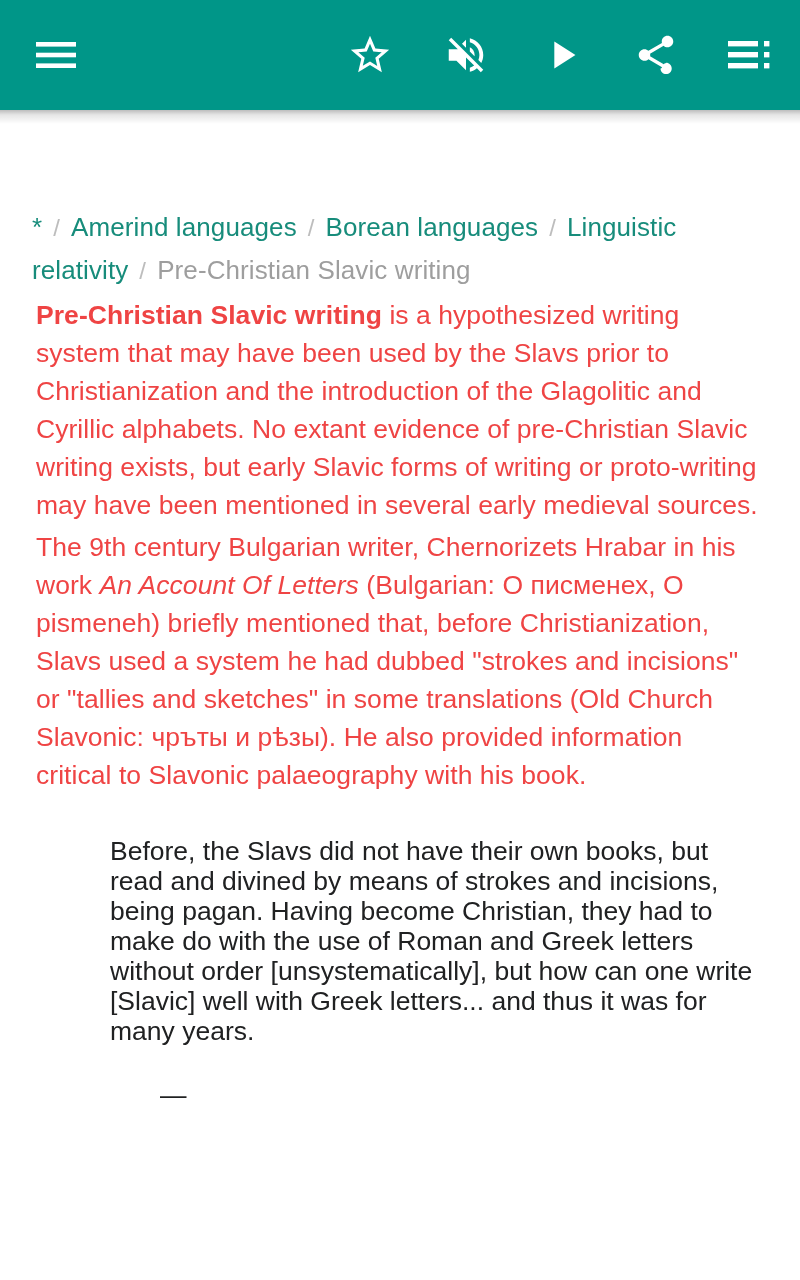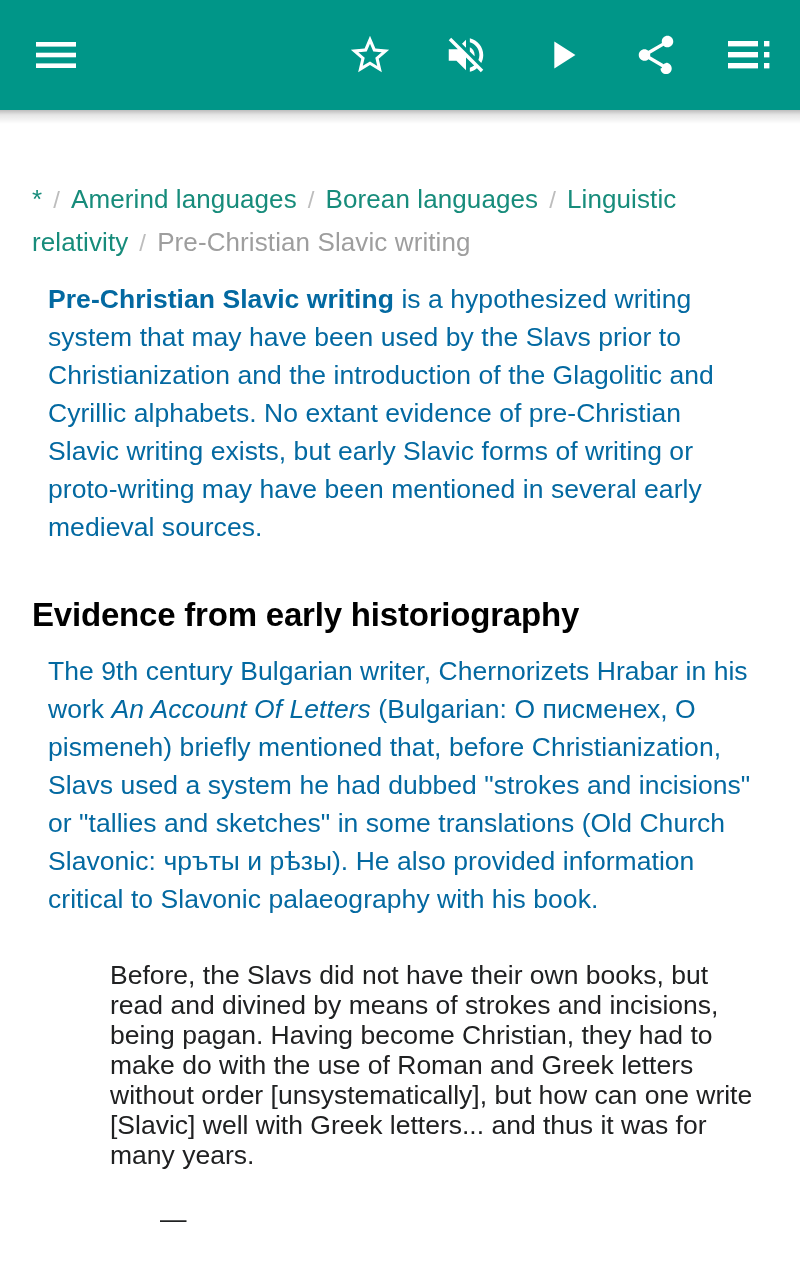--- a/index.html
+++ b/index.html
@@ -51,43 +51,43 @@
   .gap-d { width: 38px; flex: 0 0 auto; }
 
   
   .content {
     padding: 0 32px;
     box-sizing: border-box;
   }
 
   
   .breadcrumb {
-    padding-top: 68px;
+    padding-top: 96px;
     font-size: 26px;
     line-height: 42px;
     color: #9e9e9e;
     letter-spacing: 0.1px;
   }
   .crumb-link {
     color: #178c7b;
     text-decoration: none;
   }
   .crumb-sep {
     color: #bdbdbd;
     padding: 0 11px;
     font-size: 24px;
   }
   .crumb-current {
     color: #9e9e9e;
   }
 
   
   p.para {
-    margin: 16px;
-    color: #0369a1;
+    margin: 4px;
+    color: #ef4444;
     font-size: 26.5px;
     line-height: 38px;
     letter-spacing: 0.05px;
   }
   .lead {
     margin-top: 34px;
   }
   .para b { font-weight: bold; }
   .para i { font-style: italic; }
 
@@ -195,21 +195,20 @@
 <div class="appbar-shadow"></div>
 
 <div class="content">
 
   <div class="breadcrumb">
     <a class="crumb-link" href="#">*</a><span class="crumb-sep">/</span><a class="crumb-link" href="#">Amerind languages</a><span class="crumb-sep">/</span><a class="crumb-link" href="#">Borean languages</a><span class="crumb-sep">/</span><a class="crumb-link" href="#">Linguistic relativity</a><span class="crumb-sep">/</span><span class="crumb-current">Pre-Christian Slavic writing</span>
   </div>
 
   <p class="para lead"><b>Pre-Christian Slavic writing</b><span> is a hypothesized writing system that may have been used by the Slavs prior to Christianization and the introduction of the Glagolitic and Cyrillic alphabets. No extant evidence of pre-Christian Slavic writing exists, but early Slavic forms of writing or proto-writing may have been mentioned in several early medieval sources.</span></p>
 
-  <h2 class="section-heading">Evidence from early historiography</h2>
 
   <p class="para"><span>The 9th century Bulgarian writer, Chernorizets Hrabar in his work </span><i>An Account Of Letters</i><span> (Bulgarian: О писменех, О pismeneh) briefly mentioned that, before Christianization, Slavs used a system he had dubbed "strokes and incisions" or "tallies and sketches" in some translations (Old Church Slavonic: чръты и рѣзы). He also provided information critical to Slavonic palaeography with his book.</span></p>
 
   <div class="quote">
     <p>Before, the Slavs did not have their own books, but read and divined by means of strokes and incisions, being pagan. Having become Christian, they had to make do with the use of Roman and Greek letters without order [unsystematically], but how can one write [Slavic] well with Greek letters... and thus it was for many years.</p>
     <div class="quote-attrib">—</div>
   </div>
 
 </div>
 

